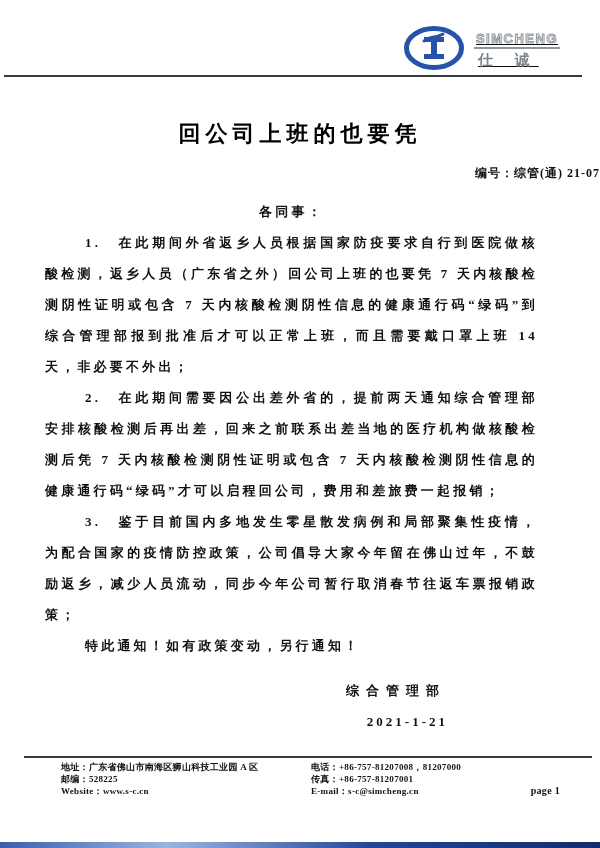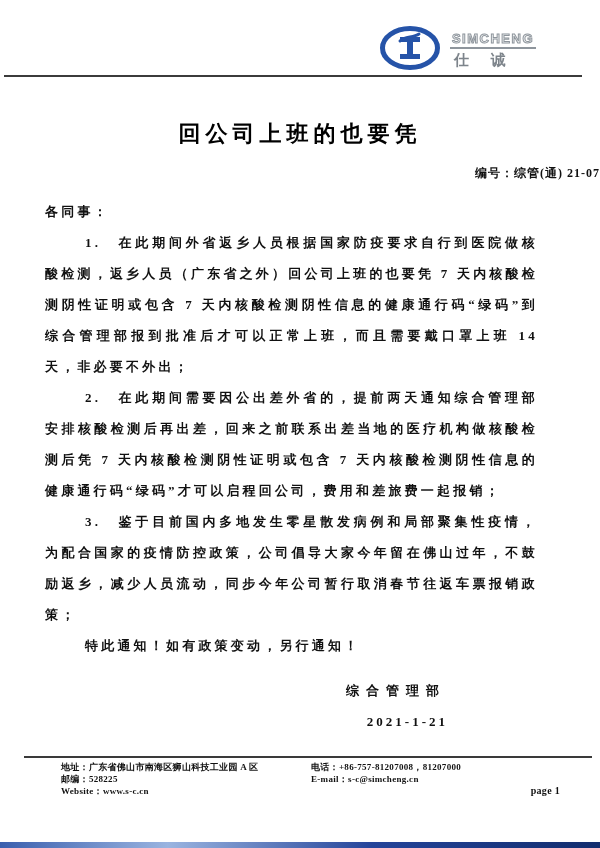--- a/index.html
+++ b/index.html
@@ -10,21 +10,21 @@
     background:#ffffff;
     overflow:hidden;
     font-family:"Liberation Serif","DejaVu Serif",serif;
     color:#111;
   }
   
   .letterhead{padding-top:26px;}
   .logo-row{
     height:48px;
     display:flex;justify-content:flex-end;align-items:center;
-    padding-right:64px;gap:9px;
+    padding-right:40px;gap:9px;text-decoration:underline;
   }
   .logo-emblem{flex:0 0 auto;}
   .logo-text{display:flex;flex-direction:column;align-items:flex-start;}
   .brand-en{
     font-family:"Liberation Sans","DejaVu Sans",sans-serif;
     font-weight:bold;font-size:13px;letter-spacing:1.5px;
     color:#f5f6f7;
     -webkit-text-stroke:1px #8e959c;
     border-bottom:2px solid #8e959c;
     padding:0 2px 1px 2px;
@@ -44,21 +44,21 @@
   .doc-number{
     margin-top:14px;
     text-align:right;
     font-size:12px;font-weight:bold;letter-spacing:1px;
   }
   .body-text{
     margin:14px 62px 0 45px;
     font-size:13px;font-weight:bold;
     line-height:31px;letter-spacing:3.2px;
   }
-  .salutation{text-align:left;}
+  .salutation{text-align:center;}
   .para{
     margin:0;
     text-indent:40px;
     text-align:justify;
     text-align-last:left;
   }
   .sig-block{margin-top:14px;text-align:right;}
   .sig-name{padding-right:92px;letter-spacing:7px;line-height:31px;}
   .sig-date{padding-right:90px;letter-spacing:3px;line-height:31px;
     font-family:"Liberation Serif","DejaVu Serif",serif;}
@@ -129,20 +129,21 @@
   <footer class="doc-footer">
     <div class="foot-rule"></div>
     <div class="foot-cols">
       <div class="foot-col-left">
         <div class="foot-row"><span class="flabel">地址：</span><span>广东省佛山市南海区狮山科技工业园 A 区</span></div>
         <div class="foot-row"><span class="flabel">邮编：</span><span>528225</span></div>
         <div class="foot-row"><span class="flabel">Website：</span><span>www.s-c.cn</span></div>
       </div>
       <div class="foot-col-right">
         <div class="foot-row"><span class="flabel">电话：</span><span>+86-757-81207008，81207000</span></div>
+        <div class="foot-row"><span class="flabel">传真：</span><span>+86-757-81207001</span></div>
         <div class="foot-row"><span class="flabel">E-mail：</span><span>s-c@simcheng.cn</span></div>
       </div>
       <div class="page-num">page 1</div>
     </div>
   </footer>
 
   <div class="bottom-bar"></div>
 </div>
 
 </body></html>

